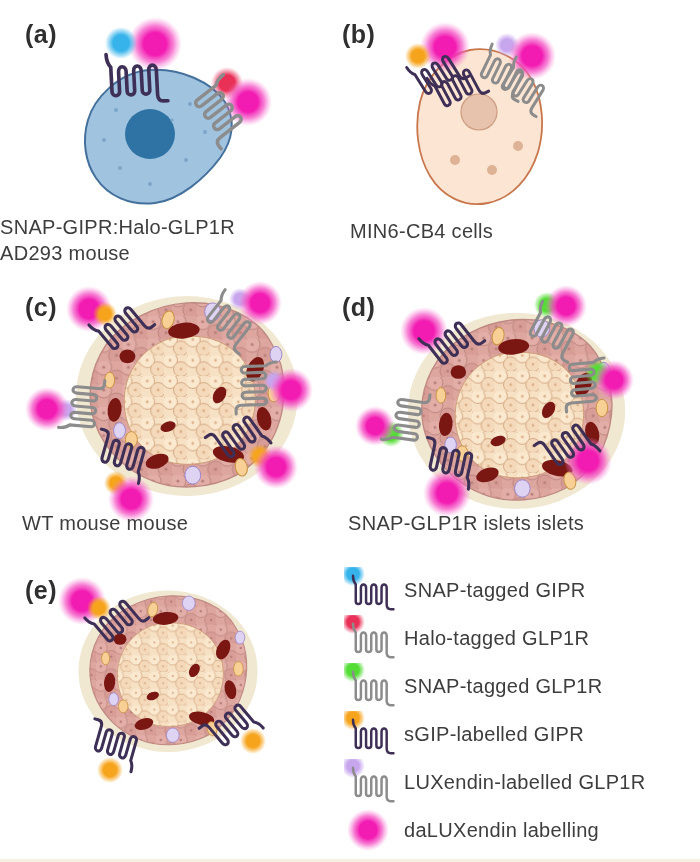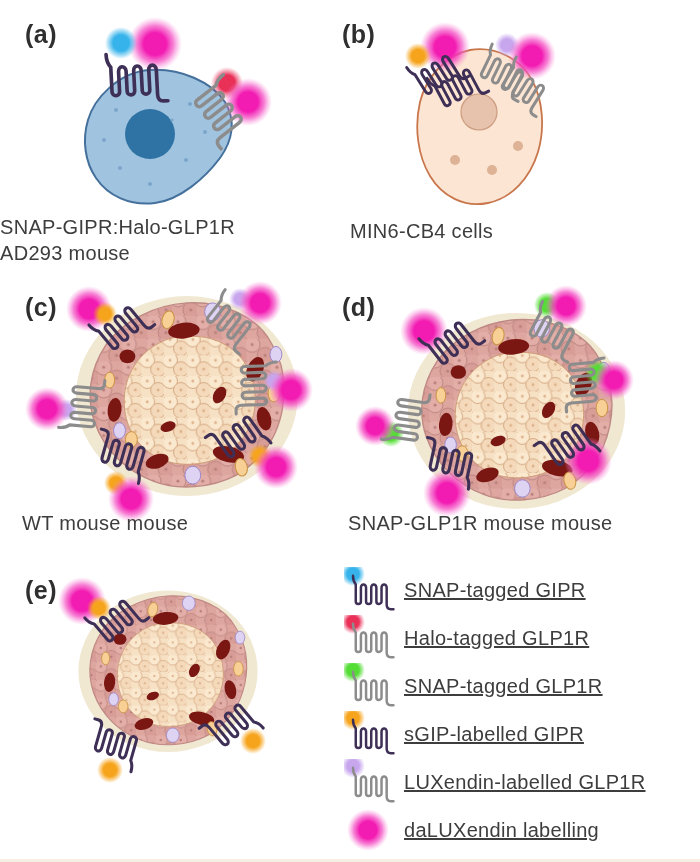--- a/index.html
+++ b/index.html
@@ -11,21 +11,21 @@
   .canvas{position:absolute;left:0;top:0;}
   .panel-letter{
     position:absolute;font-size:25px;font-weight:bold;color:#2f2f2f;letter-spacing:.5px;
   }
   .caption{
     position:absolute;font-size:20px;line-height:26px;color:#3d3d3d;letter-spacing:.3px;
   }
   .legend{position:absolute;left:344px;top:566px;width:356px;}
   .legend-row{display:flex;align-items:center;height:48px;}
   .legend-icon{width:54px;height:46px;flex:0 0 54px;}
-  .legend-label{font-size:20px;color:#3d3d3d;letter-spacing:.3px;margin-left:6px;white-space:nowrap;text-decoration:underline;}
+  .legend-label{font-size:20px;color:#3d3d3d;letter-spacing:.3px;margin-left:6px;white-space:nowrap;}
   .bottom-strip{position:absolute;left:0;bottom:0;width:700px;height:3px;background:#f6f0e2;}
 </style>
 </head>
 <body>
 
 <div class="figure-root">
 
   <svg class="canvas" width="700" height="862" viewBox="0 0 700 862" aria-hidden="true">
     <defs>
 
@@ -215,21 +215,21 @@
     <div>SNAP-GIPR:Halo-GLP1R</div>
     <div>AD293 mouse</div>
   </div>
   <div class="caption" style="left:350px;top:218px;width:290px">
     <div>MIN6-CB4 cells</div>
   </div>
   <div class="caption" style="left:22px;top:510px;width:300px">
     <div>WT mouse mouse</div>
   </div>
   <div class="caption" style="left:348px;top:510px;width:334px">
-    <div>SNAP-GLP1R mouse mouse</div>
+    <div>SNAP-GLP1R islets islets</div>
   </div>
 
   <div class="legend">
 
     <div class="legend-row">
       <svg class="legend-icon" viewBox="0 0 54 46">
         <circle cx="9" cy="7" r="12" fill="url(#gBlue)"></circle>
         <use href="#rcpt" color="#3e2f56" transform="translate(9,16) scale(0.92)"></use>
       </svg>
       <span class="legend-label">SNAP-tagged GIPR</span>

